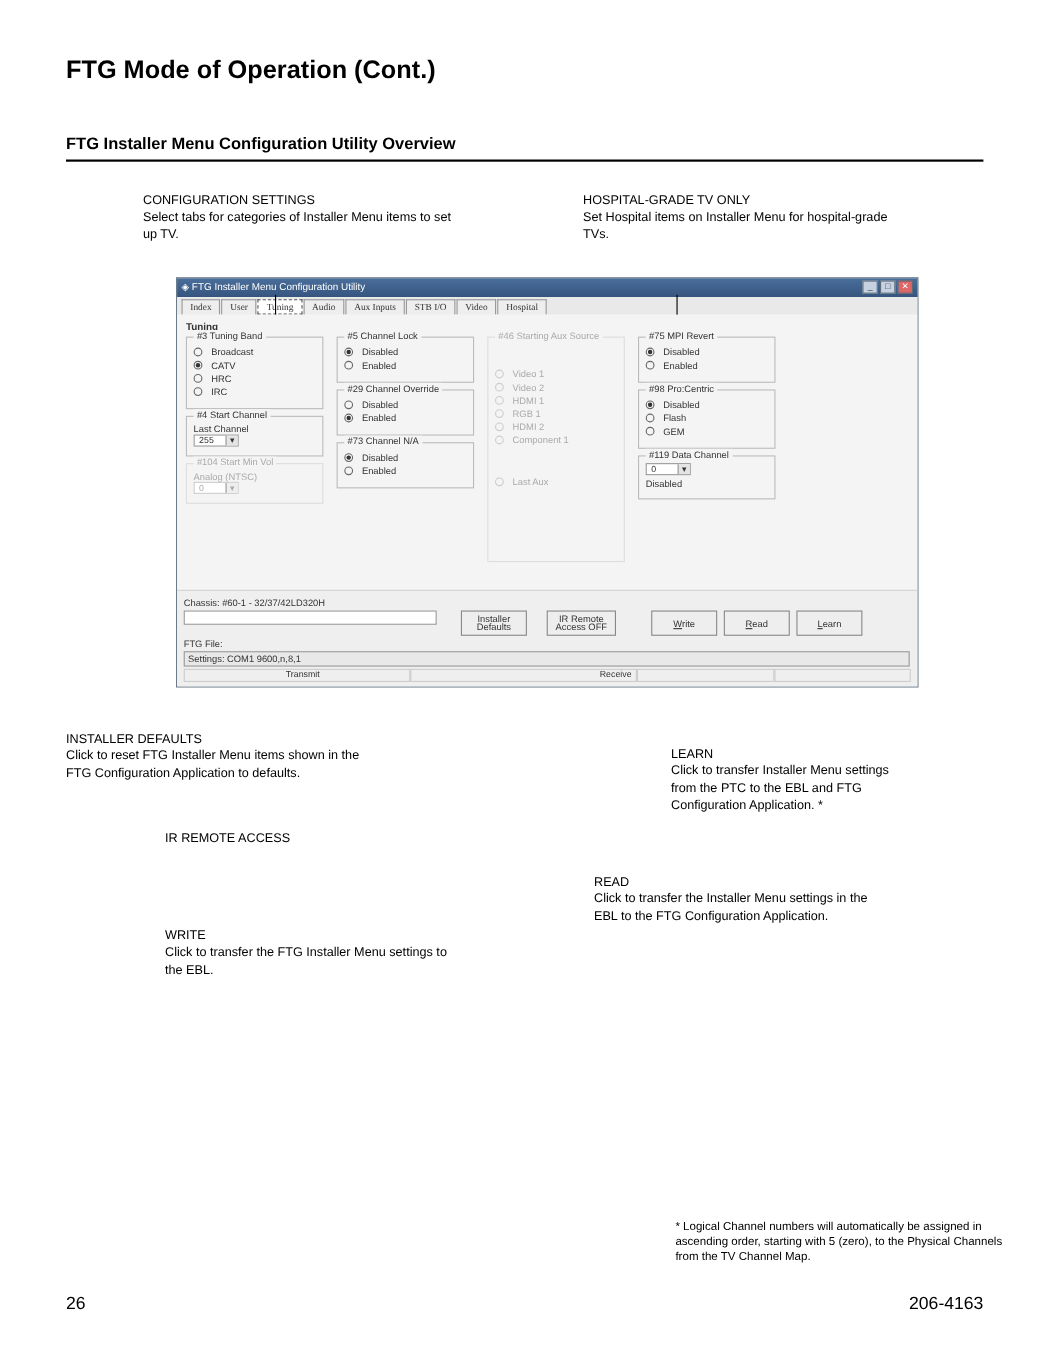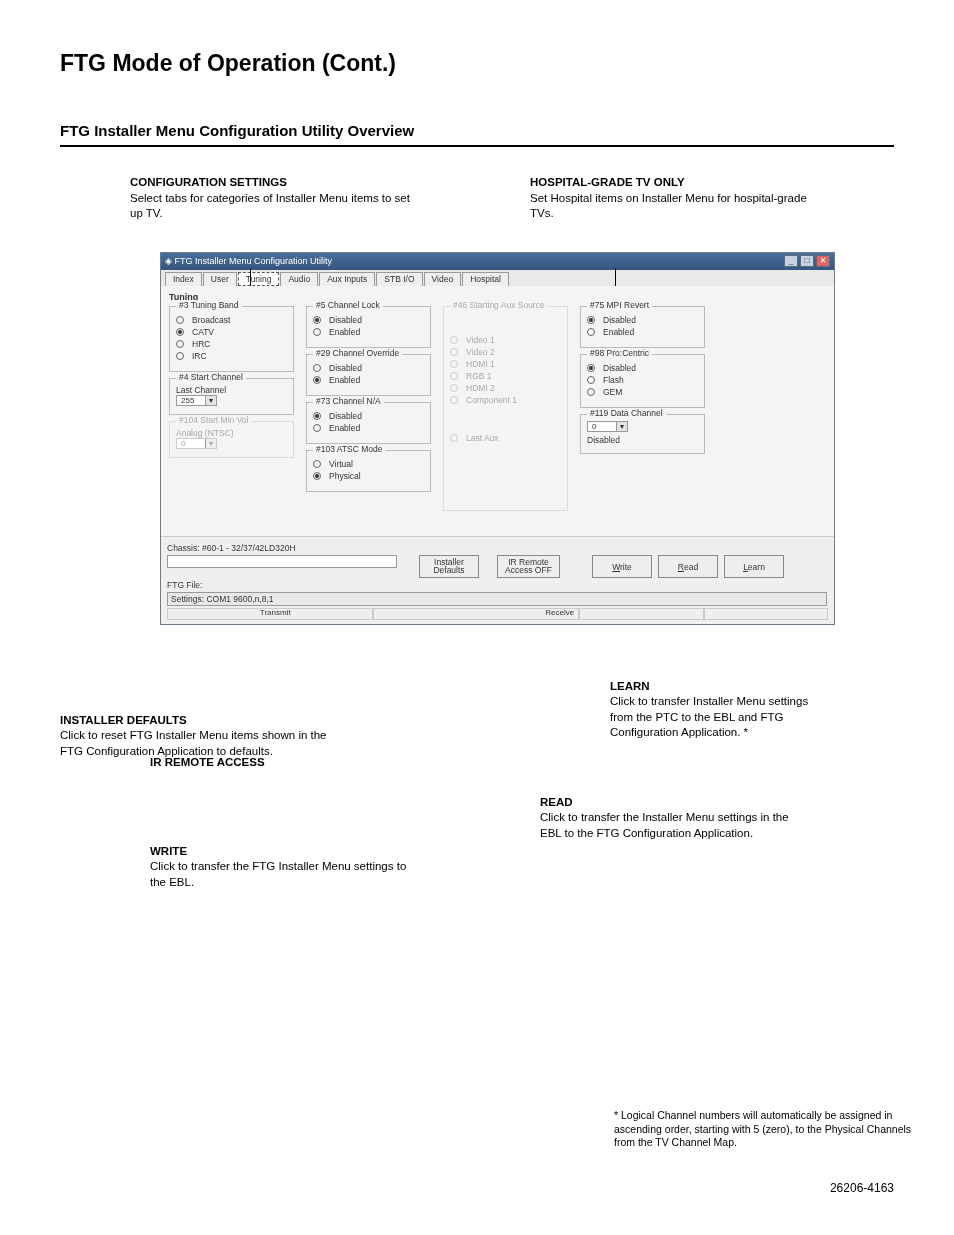--- a/index.html
+++ b/index.html
@@ -11,21 +11,21 @@
     height: 1235px;
     position: relative;
     padding: 50px 60px 30px 60px;
   }
   .page-title { font-size: 23px; font-weight: bold; margin-bottom: 45px; }
   .section-title { font-size: 15px; font-weight: bold; margin-bottom: 6px; }
   .section-rule { height: 2px; background: #000; margin-bottom: 28px; }
   .callouts-top { display: flex; gap: 40px; padding-left: 70px; }
   .callout-block { font-size: 11.5px; line-height: 1.35; width: 290px; }
   .callout-block.right { margin-left: 70px; }
-  .callout-head { font-weight: bold; }
+  .callout-head { font-weight: normal; }
 
   
   .leader { position: absolute; background:#000; }
   .l1 { left:250px; top:268px; width:1px; height:60px; }
   .l2 { left:615px; top:268px; width:1px; height:103px; } 
 
   
   .app-window {
     margin: 30px auto 0 100px;
     width: 675px;
@@ -39,21 +39,21 @@
     color: #fff; height: 17px; line-height: 17px;
     padding: 0 4px; font-size: 9px;
     display: flex; justify-content: space-between; align-items: center;
   }
   .winbtns { display:flex; gap:2px; }
   .winbtn { width:14px; height:12px; background:#c7d2e0; border:1px solid #5a6b7c; font-size:8px; line-height:10px; text-align:center; color:#2a3a4a; }
   .winbtn.close { background:#d66; color:#fff; }
   .menubar { background:#efefef; padding:1px 4px; font-size:9px; border-bottom:1px solid #ccc; }
   .menubar span { margin-right:10px; text-decoration: underline; text-decoration-color:#888; }
   .tabstrip { display:flex; background:#e9e9e9; padding:2px 4px 0 4px; gap:0; font-size:8.5px; }
-  .tab { border:1px solid #999; border-bottom:none; padding:1px 7px; background:#eee; margin-right:1px; }
+  .tab { border:1px solid #999; border-bottom:none; padding:1px 7px; background:#eee; margin-right:1px;font-family:Liberation Serif, serif; }
   .tab.active { background:#fff; border:1px dashed #555; }
   .tab-area { background:#f4f4f4; padding:6px 8px 10px; min-height:250px; position:relative; }
   .tab-label { font-weight:bold; font-size:9px; margin-bottom:4px; }
 
   .groupbox { border:1px solid #bbb; padding:6px 6px 8px; margin-bottom:6px; position:relative; font-size:8.5px; }
   .groupbox .legend { position:absolute; top:-7px; left:6px; background:#f4f4f4; padding:0 3px; }
   .groupbox.faded { color:#aaa; border-color:#ddd; }
   .radio { display:flex; align-items:center; gap:8px; margin:2px 0; }
   .radio .dot { width:8px; height:8px; border-radius:50%; border:1px solid #666; display:inline-block; position:relative; flex-shrink:0;}
   .radio.sel .dot::after { content:""; width:4px; height:4px; border-radius:50%; background:#333; position:absolute; top:1px; left:1px;}
@@ -73,21 +73,21 @@
   .btn { border:1px solid #888; background:#eee; padding:2px 0; font-size:8.5px; text-align:center; }
   .sunken { border:1px solid #999; background:#e8e8e8; height:14px; flex:1;}
   .progress-row { display:flex; margin-top:2px; }
   .progress-cell { flex:1; border:1px solid #ccc; height:12px; position:relative; }
   .progress-label { position:absolute; font-size:8px; top:-1px; }
 
   
   .callouts-bottom { margin-top:40px; padding-left:70px; font-size:11.5px; line-height:1.35; position:relative; }
   .cb { position:absolute; }
   .footnote { position:absolute; bottom:85px; right:30px; width:310px; font-size:10.5px; line-height:1.3; }
-  .page-footer { position:absolute; bottom:40px; left:60px; right:60px; display:flex; justify-content:flex-end; font-size:12px; }
+  .page-footer { position:absolute; bottom:40px; left:60px; right:60px; display:flex; justify-content:space-between; font-size:16px; }
   u.acc { text-decoration: underline; }
 </style>
 </head>
 <body>
 
 <div class="page-title">FTG Mode of Operation (Cont.)</div>
 <div class="section-title">FTG Installer Menu Configuration Utility Overview</div>
 <div class="section-rule"></div>
 
 <div class="callouts-top">
@@ -193,31 +193,20 @@
           <span class="legend">#73 Channel N/A</span>
           <div class="radio sel">
               <span class="dot"></span>
               <span>Disabled</span>
             </div>
           <div class="radio">
               <span class="dot"></span>
               <span>Enabled</span>
             </div>
         </div>
-        <div class="groupbox">
-          <span class="legend">#103 ATSC Mode</span>
-          <div class="radio">
-              <span class="dot"></span>
-              <span>Virtual</span>
-            </div>
-          <div class="radio sel">
-              <span class="dot"></span>
-              <span>Physical</span>
-            </div>
-        </div>
       </div>
 
       <div class="col">
         <div class="groupbox faded" style="height:205px;">
           <span class="legend">#46 Starting Aux Source</span>
           <div style="height:20px;"></div>
           <div class="radio faded">
               <span class="dot"></span>
               <span>Video 1</span>
             </div>
@@ -321,21 +310,21 @@
       <div class="progress-cell">
           <span class="progress-label" style="right:4px;">Receive</span>
         </div>
       <div class="progress-cell" style="flex:0.6"></div>
       <div class="progress-cell" style="flex:0.6"></div>
     </div>
   </div>
 </div>
 
 <div class="callouts-bottom">
-  <div class="cb" style="left:0; top:0; width:280px;margin-top:48px;">
+  <div class="cb" style="left:0; top:0; width:280px;">
     <span class="callout-head">INSTALLER DEFAULTS</span><br>
     <span>Click to reset FTG Installer Menu items shown in the FTG Configuration Application to defaults.</span>
   </div>
   <div class="cb" style="left:90px; top:90px; width:290px;">
     <span class="callout-head">IR REMOTE ACCESS</span><br>
   </div>
   <div class="cb" style="left:90px; top:179px; width:260px;">
     <span class="callout-head">WRITE</span><br>
     <span>Click to transfer the FTG Installer Menu settings to the EBL.</span>
   </div>

